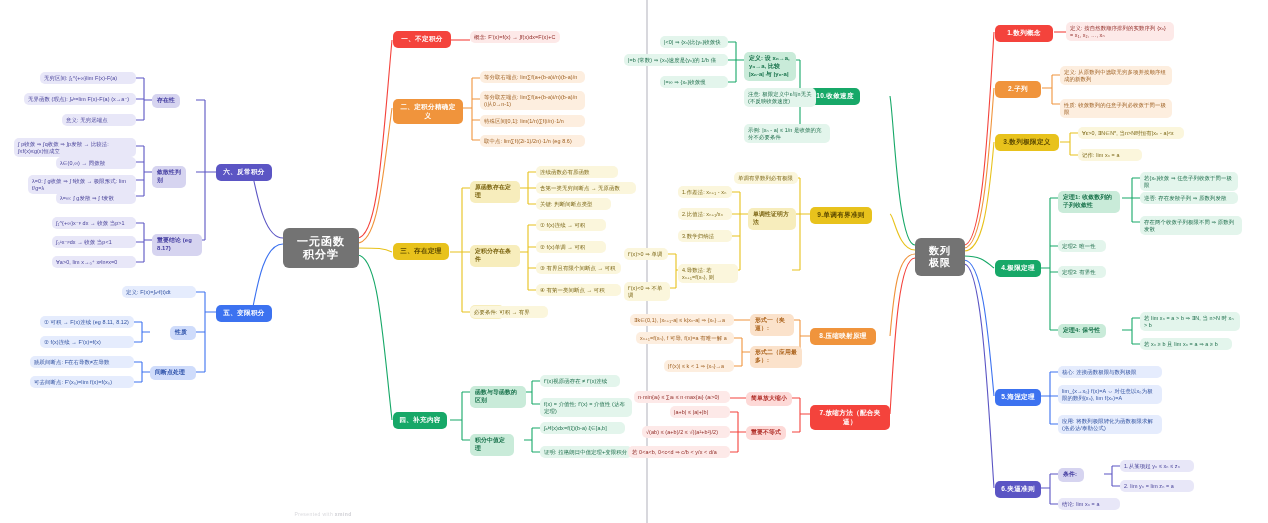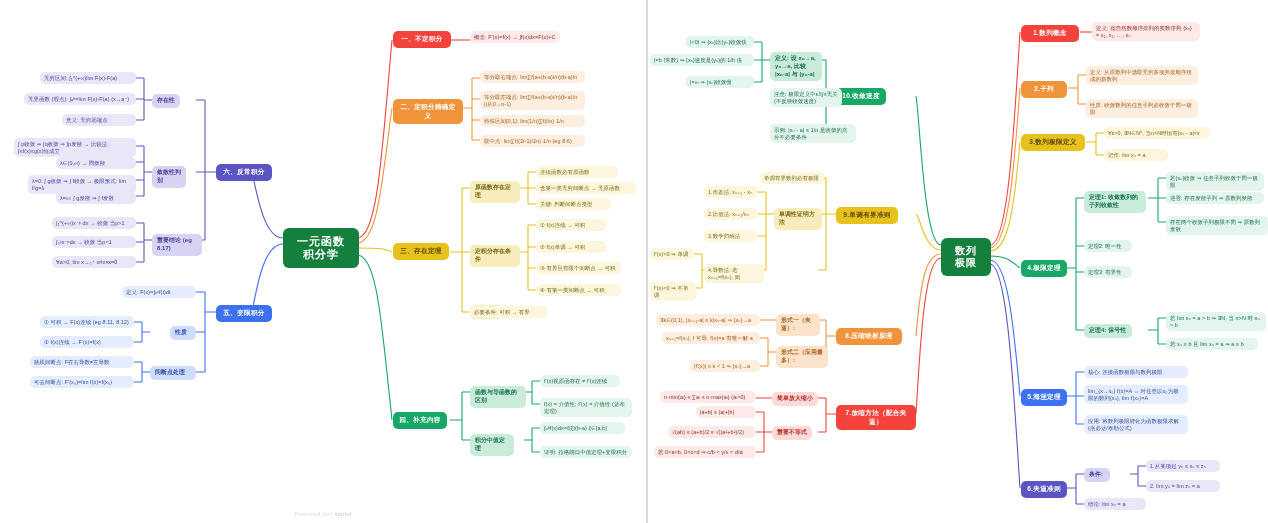--- a/index.html
+++ b/index.html
@@ -8,37 +8,37 @@
     width:1268px; height:523px;
     background:#ffffff;
     font-family:"Liberation Sans","DejaVu Sans",sans-serif;
     overflow:hidden;
     position:relative;
   }
   #root { position:relative; width:1268px; height:523px; }
 
   .panel { position:absolute; top:0; height:523px; overflow:hidden; }
   #panel-left  { left:0;   width:646px; }
-  #panel-right { left:648px; width:620px; }
+  #panel-right { left:622px; width:620px; }
   .divider { position:absolute; left:646px; top:0; width:2px; height:523px; background:#d8d8dd; }
 
   svg.links { position:absolute; left:0; top:0; width:100%; height:100%; pointer-events:none; }
 
   .node {
     position:absolute;
     border-radius:5px;
     padding:2px 4px;
     font-size:5.6px;
     line-height:1.32;
     letter-spacing:0.1px;
     white-space:normal;
     word-break:break-word;
   }
   .root-node {
-    background:#15803d;
+    background:#737373;
     color:#ffffff;
     border-radius:6px;
     font-size:11px;
     font-weight:bold;
     letter-spacing:1px;
     padding:7px 10px;
     text-align:center;
     line-height:1.2;
   }
   .main-node {

